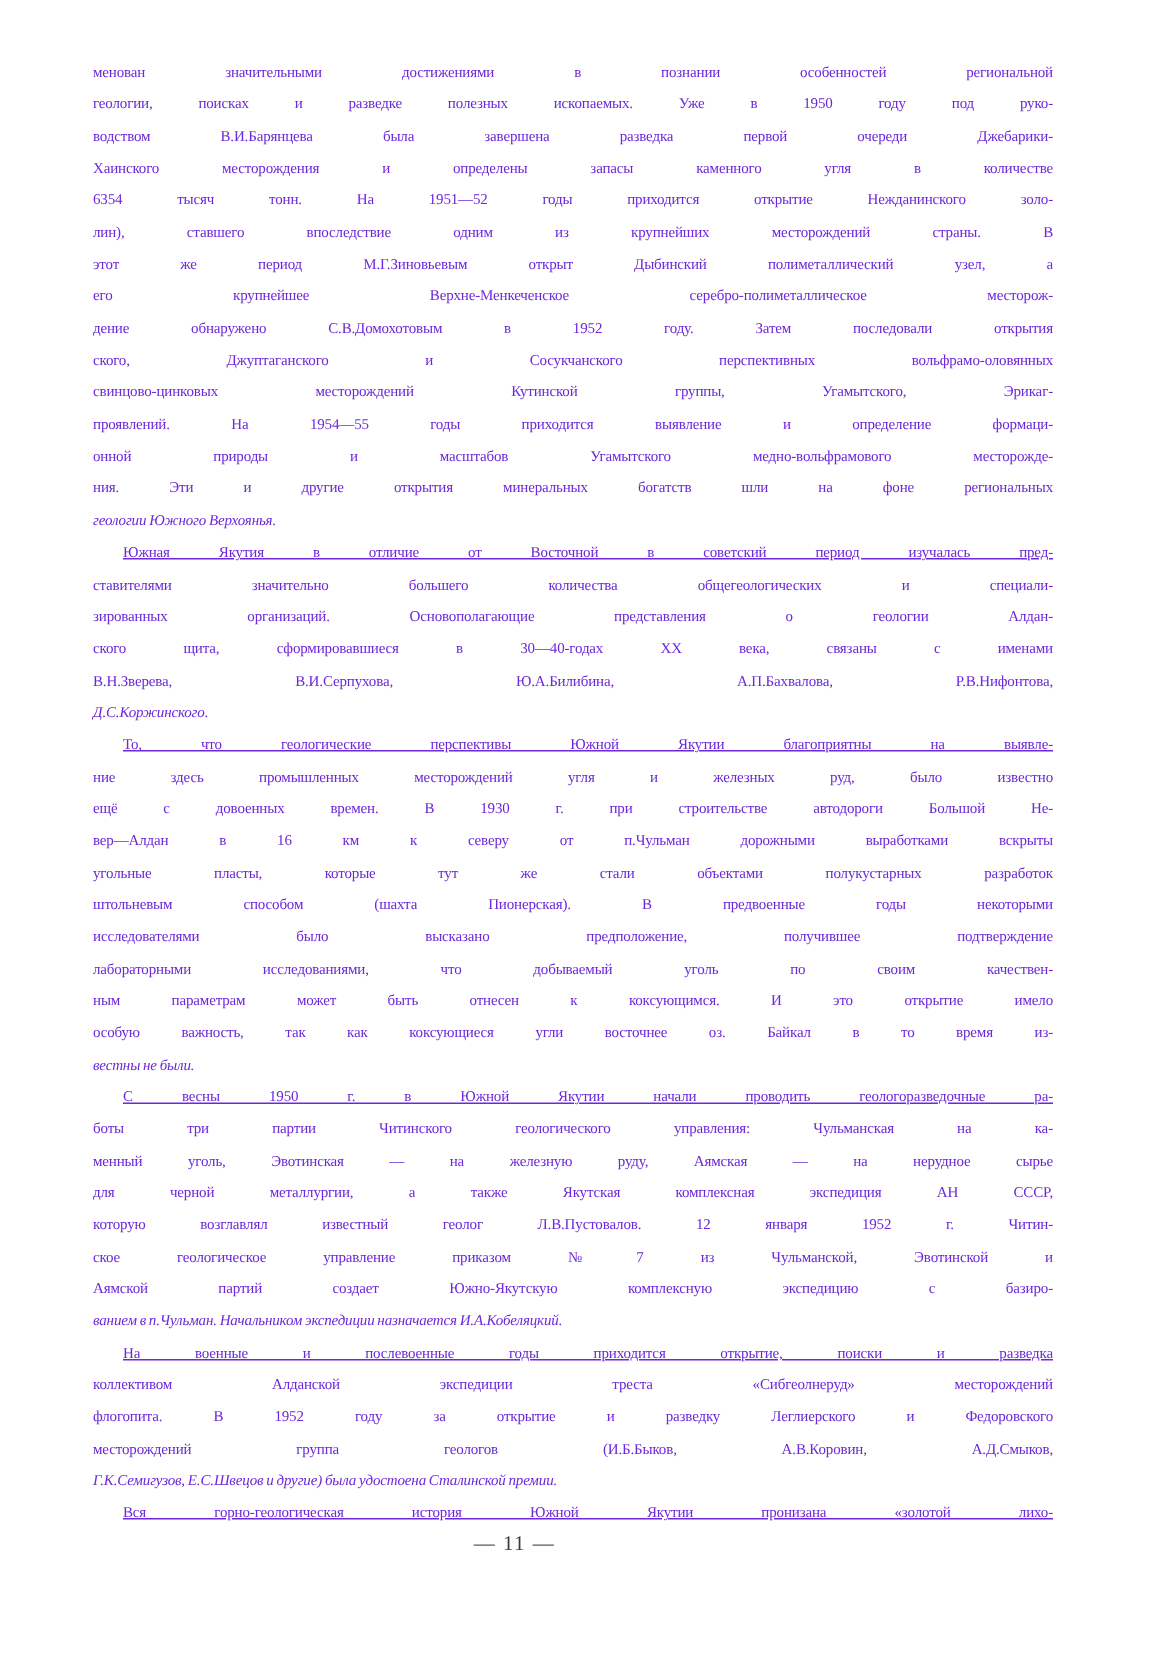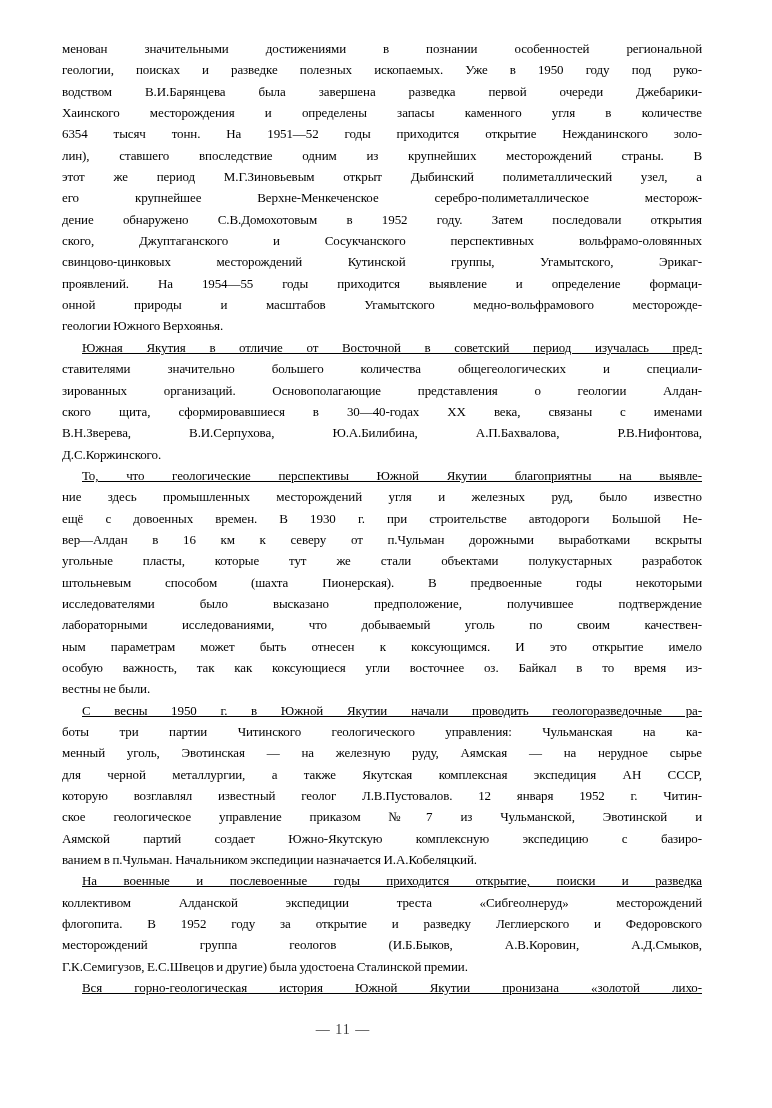--- a/index.html
+++ b/index.html
@@ -22,30 +22,31 @@
     width: 640px;
   }
   .para {
     margin: 0;
     padding: 0;
   }
   .line {
     display: block;
     height: 21.35px;
     line-height: 21.35px;
-    font-size: 13px;
+    font-size: 10px;
     white-space: nowrap;
     text-align: justify;
     text-align-last: justify;
     letter-spacing: -0.1px;
     word-spacing: -0.5px;
-    color: #000000;
+    color: #6d28d9;
   }
   .line.last {
     text-align-last: left;
+    font-style: italic;
   }
   .line.indent {
     padding-left: 20px;
     text-decoration: underline;
   }
   .page-number {
     position: absolute;
     left: 0;
     width: 686px;
     top: 1022px;
@@ -66,20 +67,21 @@
       <span class="line">Хаинского месторождения и определены запасы каменного угля в количестве</span>
       <span class="line">6354 тысяч тонн. На 1951—52 годы приходится открытие Нежданинского золо-</span>
       <span class="line">лин), ставшего впоследствие одним из крупнейших месторождений страны. В</span>
       <span class="line">этот же период М.Г.Зиновьевым открыт Дыбинский полиметаллический узел, а</span>
       <span class="line">его крупнейшее Верхне-Менкеченское серебро-полиметаллическое месторож-</span>
       <span class="line">дение обнаружено С.В.Домохотовым в 1952 году. Затем последовали открытия</span>
       <span class="line">ского, Джуптаганского и Сосукчанского перспективных вольфрамо-оловянных</span>
       <span class="line">свинцово-цинковых месторождений Кутинской группы, Угамытского, Эрикаг-</span>
       <span class="line">проявлений. На 1954—55 годы приходится выявление и определение формаци-</span>
       <span class="line">онной природы и масштабов Угамытского медно-вольфрамового месторожде-</span>
+      <span class="line">ния. Эти и другие открытия минеральных богатств шли на фоне региональных</span>
       <span class="line last">геологии Южного Верхоянья.</span>
     </div>
     <div class="para">
       <span class="line indent">Южная Якутия в отличие от Восточной в советский период изучалась пред-</span>
       <span class="line">ставителями значительно большего количества общегеологических и специали-</span>
       <span class="line">зированных организаций. Основополагающие представления о геологии Алдан-</span>
       <span class="line">ского щита, сформировавшиеся в 30—40-годах XX века, связаны с именами</span>
       <span class="line">В.Н.Зверева, В.И.Серпухова, Ю.А.Билибина, А.П.Бахвалова, Р.В.Нифонтова,</span>
       <span class="line last">Д.С.Коржинского.</span>
     </div>

